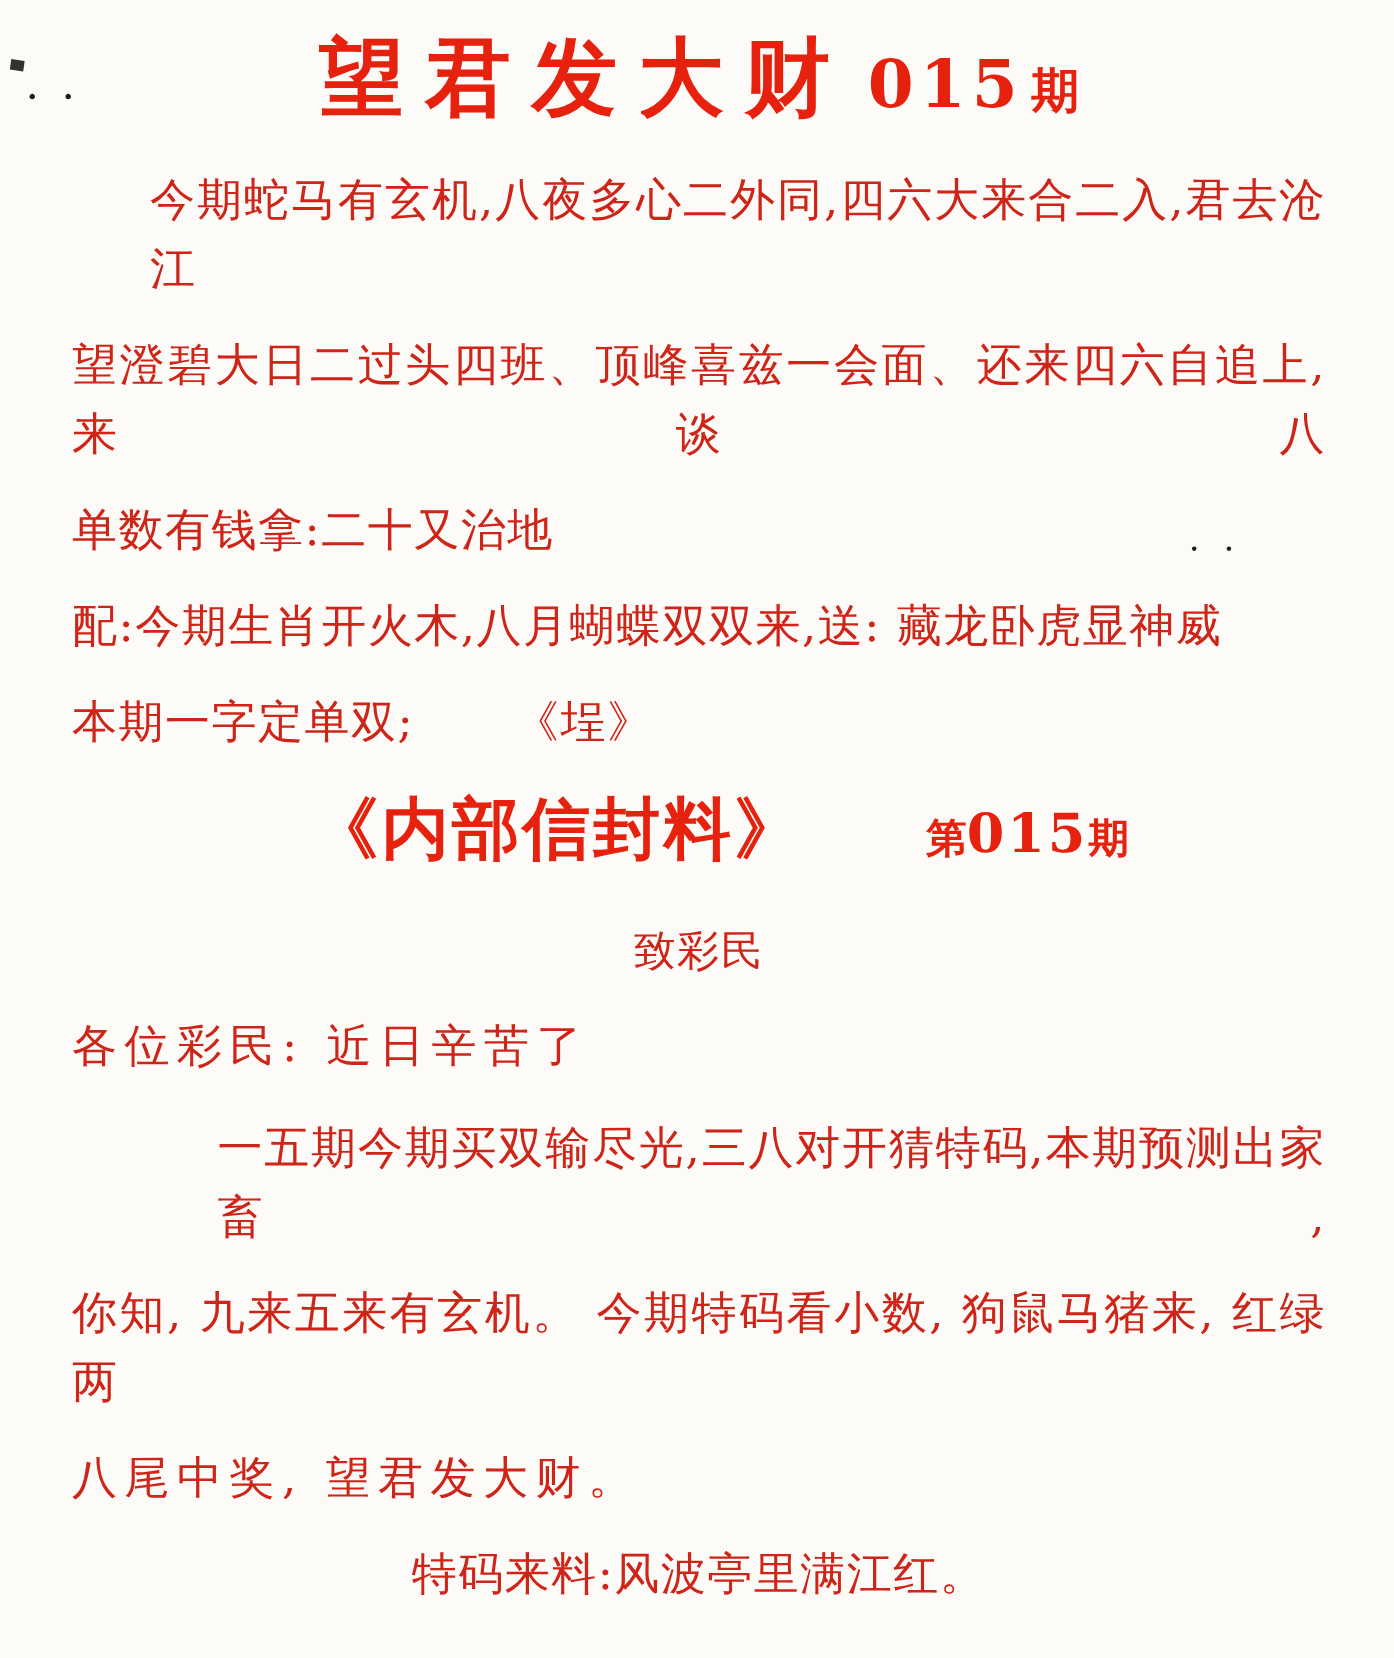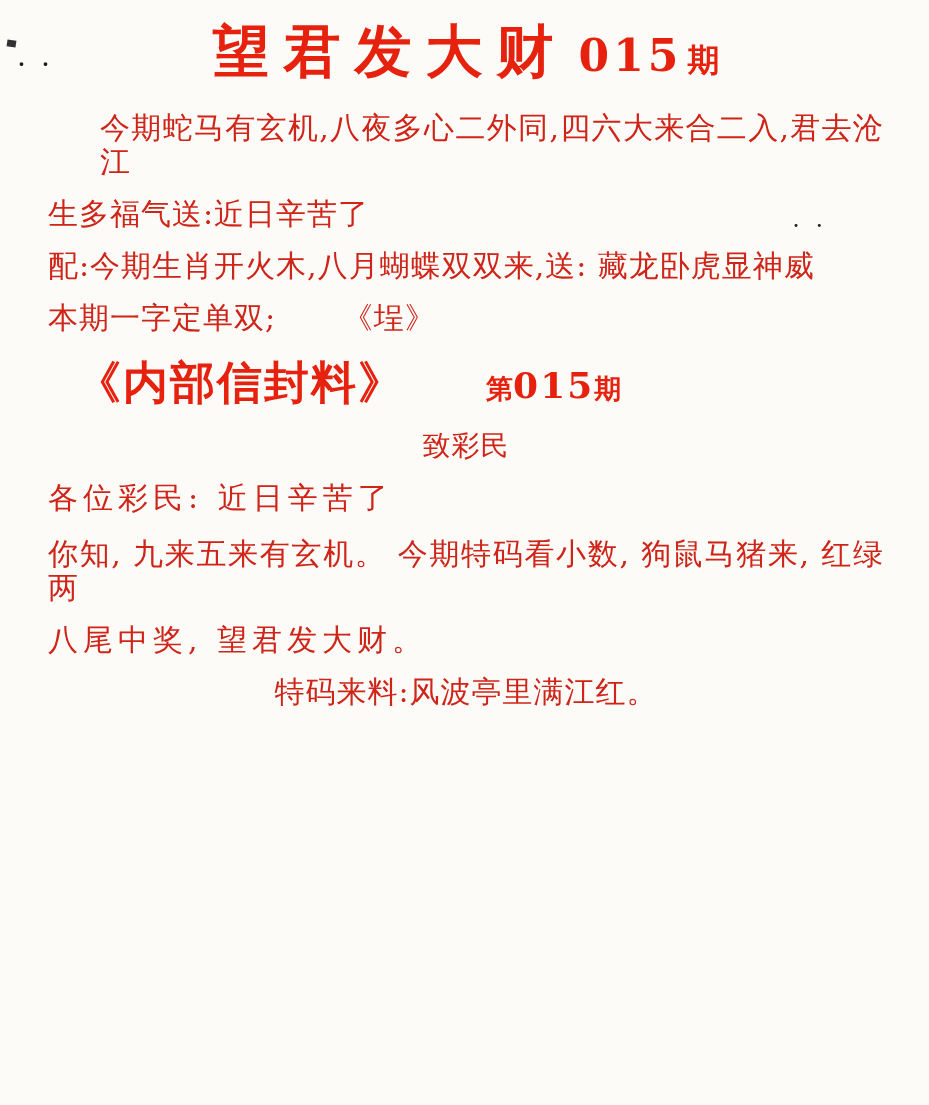--- a/index.html
+++ b/index.html
@@ -23,31 +23,31 @@
   .mark-sq{position:absolute;left:7px;top:40px;width:9px;height:7px;background:var(--ink);transform:rotate(8deg);opacity:.9;}
   .mark-dots{position:absolute;left:18px;top:52px;color:var(--ink);font-size:20px;letter-spacing:5px;font-weight:bold;}
 
   
   .title{text-align:center;margin:8px 0 20px;white-space:nowrap;}
   .t-main{font-size:57px;font-weight:bold;color:var(--red-bright);letter-spacing:14px;}
   .t-num{font-size:44px;font-weight:bold;color:var(--red-bright);letter-spacing:4px;margin-left:6px;}
   .t-suf{font-size:32px;font-weight:bold;color:var(--red-bright);}
 
   
-  .line{margin:0 0 18px;font-size:30px;line-height:34px;letter-spacing:1px;}
+  .line{margin:0 0 18px;font-size:30px;line-height:46px;letter-spacing:1px;}
   .stretch{text-align:justify;text-align-last:justify;}
   .indent{padding-left:52px;}
   .indent2{padding-left:97px;}
   .loose{letter-spacing:5px;}
   .center{text-align:center;text-align-last:center;}
   .right-dots{float:right;color:var(--ink);font-weight:bold;font-size:16px;letter-spacing:6px;margin-right:56px;margin-top:12px;}
   .gap{margin-left:56px;}
 
   
-  .env-heading{margin:2px 0 16px;padding-left:28px;white-space:nowrap;}
+  .env-heading{margin:2px 0 28px;padding-left:28px;white-space:nowrap;text-align:center;}
   .env-title{font-size:45px;font-weight:bold;color:var(--red-bright);letter-spacing:2px;}
   .env-issue{margin-left:76px;font-weight:bold;color:var(--red-bright);}
   .env-pre{font-size:27px;}
   .env-num{font-size:36px;letter-spacing:2px;}
 
   .salutation{font-size:28px;}
   .greeting{letter-spacing:5px;margin-bottom:22px;}
 
   .tips{margin-bottom:20px;}
 </style>
@@ -59,38 +59,40 @@
   <span class="mark-sq"></span>
   <span class="mark-dots">· ·</span>
 
   <header class="title">
     <span class="t-main">望君发大财</span>
     <span class="t-num">015</span>
     <span class="t-suf">期</span>
   </header>
 
   <p class="line indent stretch">今期蛇马有玄机,八夜多心二外同,四六大来合二入,君去沧江</p>
+  <p class="line stretch">望澄碧大日二过头四班、顶峰喜兹一会面、还来四六自追上,来谈八</p>
   <p class="line">
-    <span>生多福气送:近日辛苦了</span>
+    <span>单数有钱拿:二十又治地</span>
     <span class="right-dots">· ·</span>
   </p>
   <p class="line">配:今期生肖开火木,八月蝴蝶双双来,送:  藏龙卧虎显神威</p>
   <p class="line">
     <span>本期一字定单双;</span>
     <span class="gap">《埕》</span>
   </p>
 
   <div class="env-heading">
     <span class="env-title">《内部信封料》</span>
     <span class="env-issue">
       <span class="env-pre">第</span><span class="env-num">015</span><span class="env-pre">期</span>
     </span>
   </div>
 
   <p class="line center salutation">致彩民</p>
   <p class="line greeting">各位彩民: 近日辛苦了</p>
 
+  <p class="line indent2 stretch">一五期今期买双输尽光,三八对开猜特码,本期预测出家畜,</p>
   <p class="line stretch">你知, 九来五来有玄机。 今期特码看小数, 狗鼠马猪来,  红绿两</p>
   <p class="line loose">八尾中奖, 望君发大财。</p>
 
   <p class="line center tips">特码来料:风波亭里满江红。</p>
 
 </div>
 
 </body></html>

